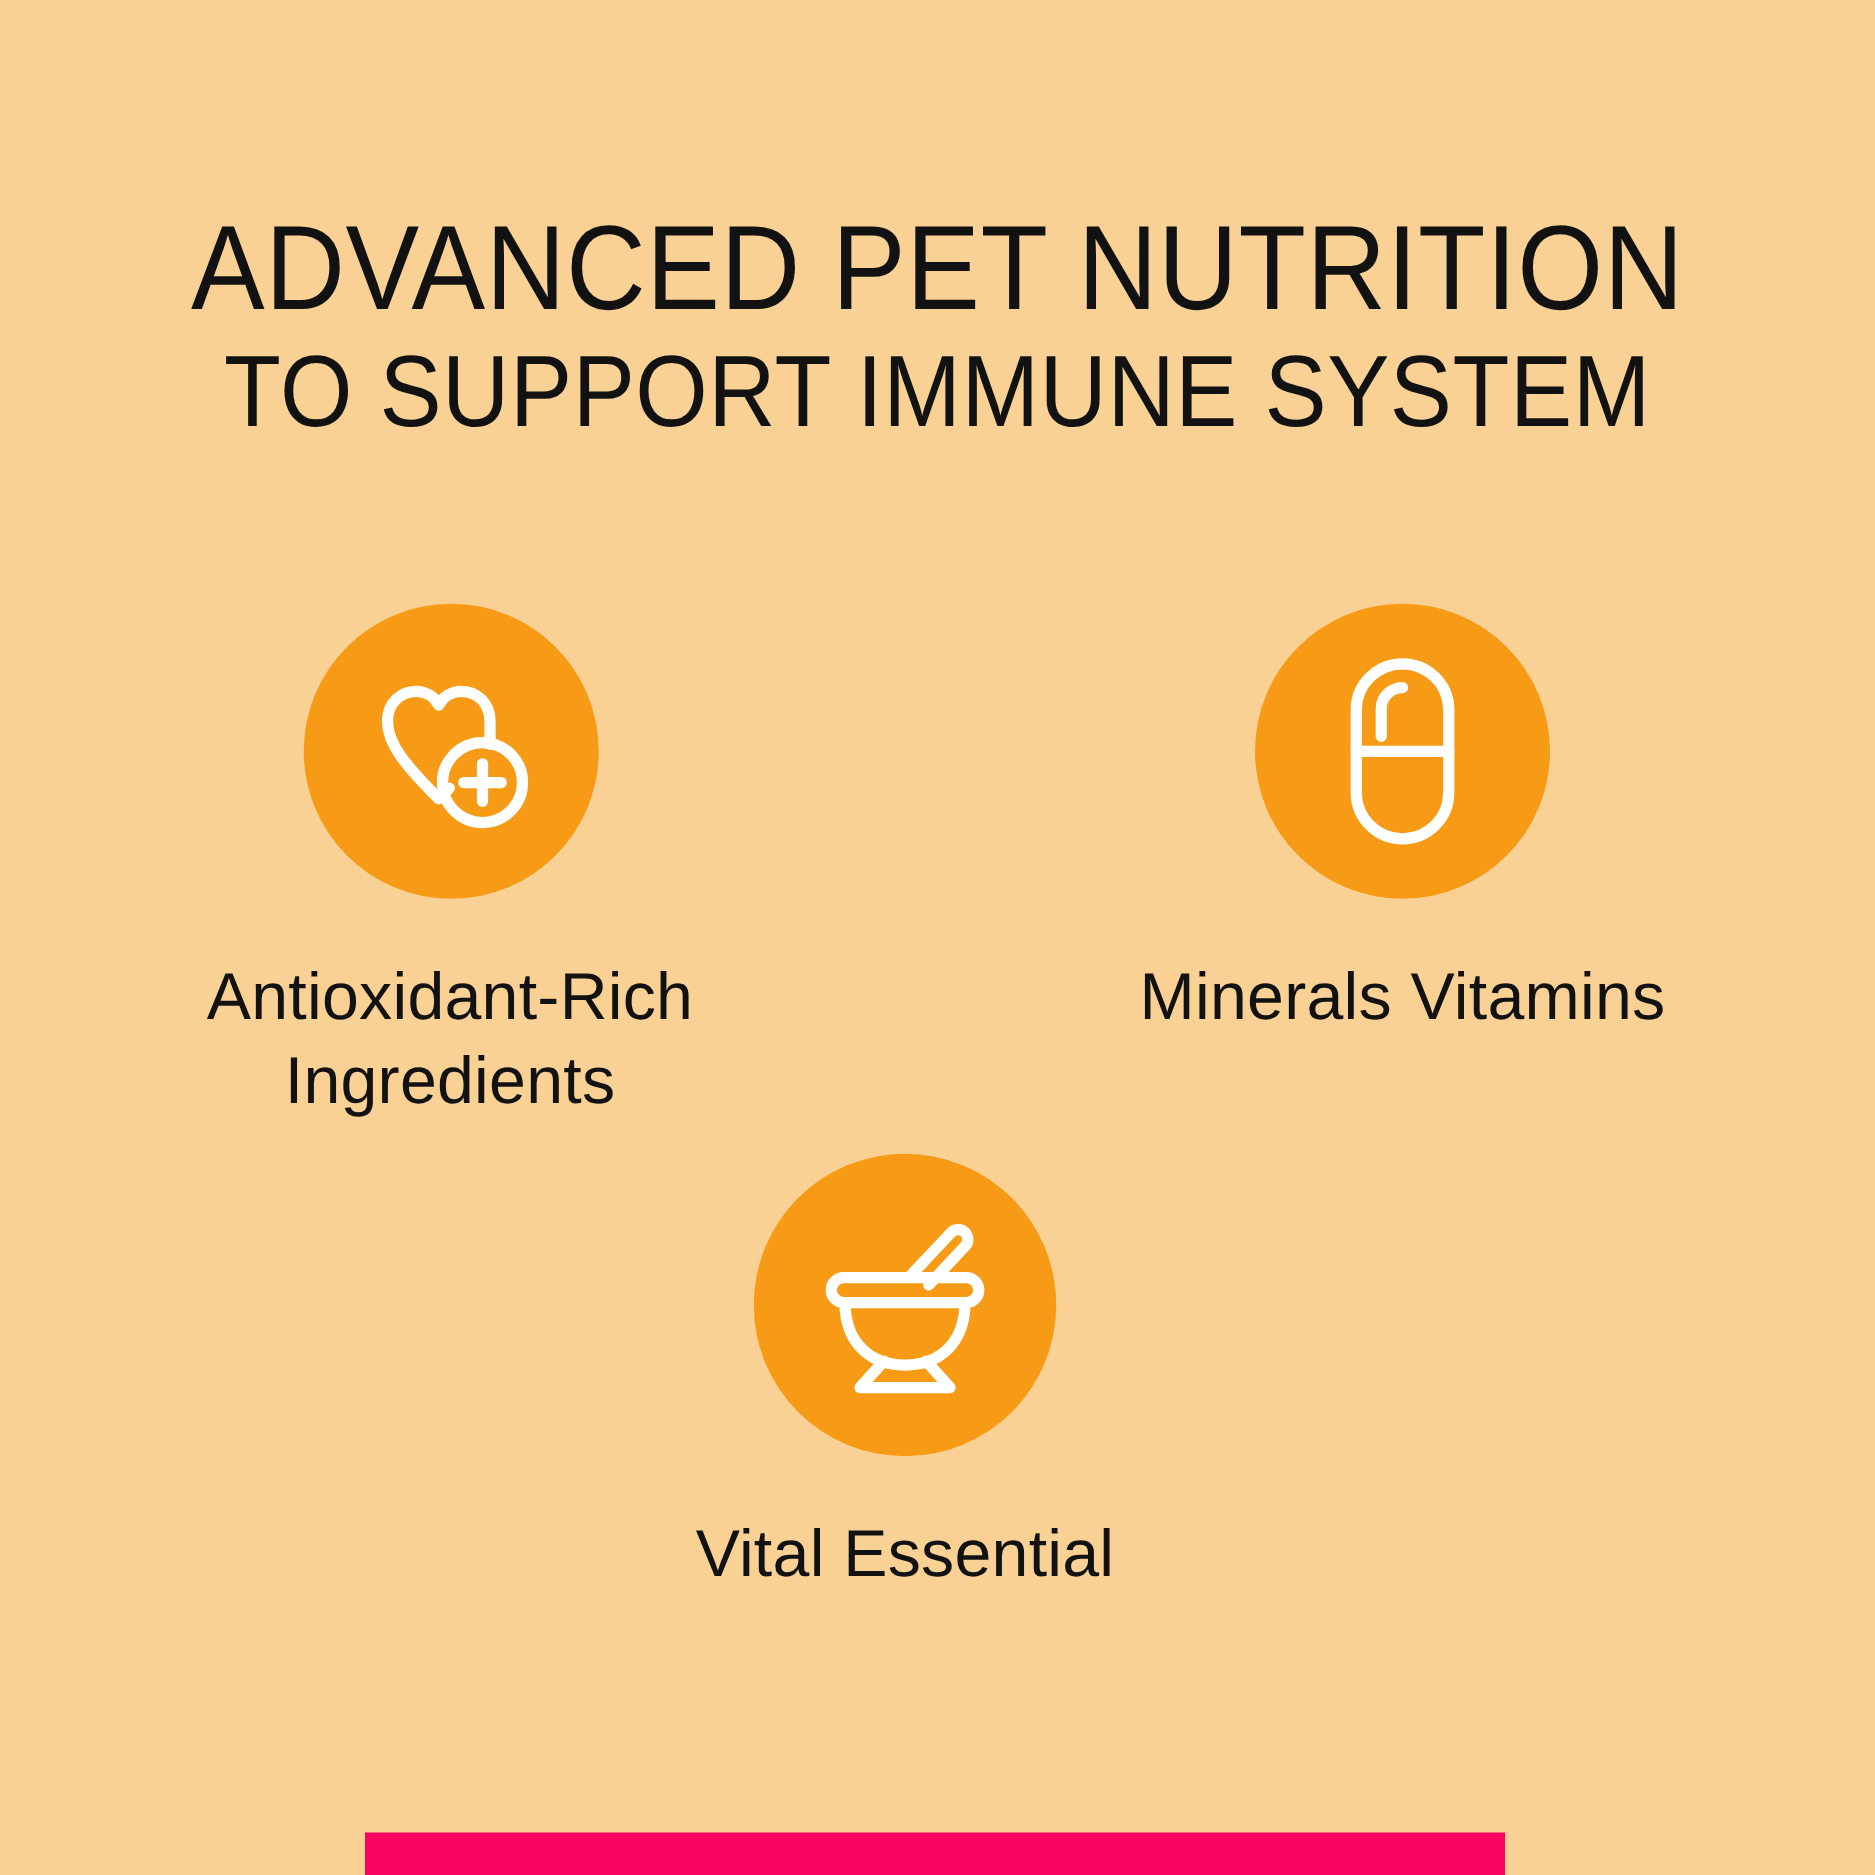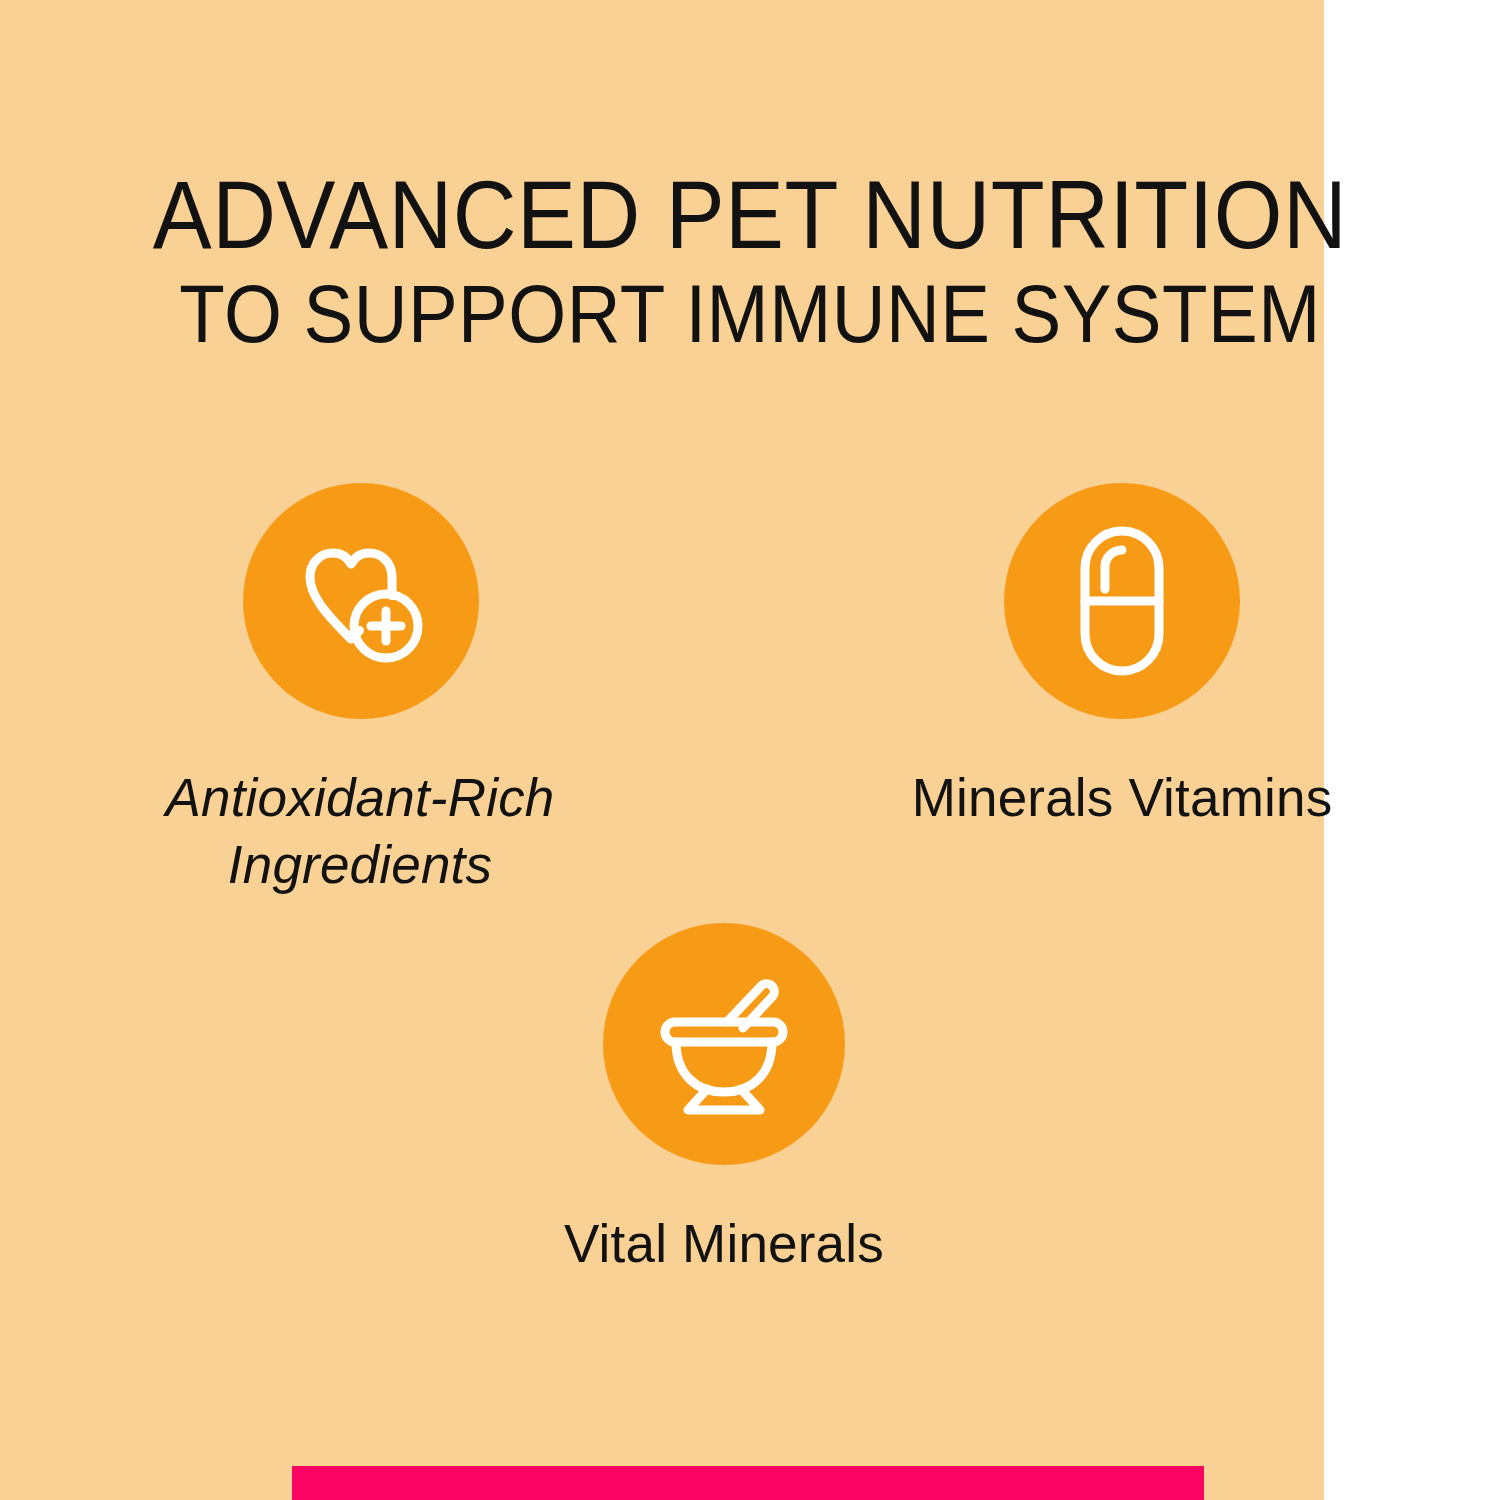--- a/index.html
+++ b/index.html
@@ -9,21 +9,21 @@
   }
   body {
     width: 1500px;
     height: 1500px;
     overflow: hidden;
     font-family: "Liberation Sans", "DejaVu Sans", sans-serif;
   }
 
   #infographic {
     position: relative;
-    width: 1324px;
+    width: 1500px;
     height: 1500px;
     background: #f9d195;
     box-sizing: border-box;
   }
 
   
   .heading-block {
     position: absolute;
     top: 168px;
     left: 0;
@@ -87,21 +87,20 @@
     letter-spacing: 0.2px;
     margin: 0 auto;
     white-space: pre-line;
   }
 
   
   #feature-antioxidant {
     left: 55px;
     top: 483px;
     width: 610px;
-    font-style: italic;
   }
   #feature-antioxidant .icon-badge {
     width: 236px;
     height: 236px;
     margin-left: 188px;
   }
   #feature-antioxidant .feature-label {
     margin-top: 46px;
     width: 610px;
   }
@@ -188,18 +187,18 @@
 
         <path d="M78 52 L112 16 C115 13 120 13 123 16 C126 19 126 24 123 27 L94 58"></path>
 
         <rect x="16" y="52" width="118" height="20" rx="10" ry="10"></rect>
 
         <path d="M27 72 C27 104 47 122 75 122 C103 122 123 104 123 72"></path>
 
         <path d="M58 119 L39 140 L111 140 L92 119"></path>
       </svg>
     </div>
-    <span class="feature-label">Vital Minerals</span>
+    <span class="feature-label">Vital Essential</span>
   </div>
 
   <div id="accent-bar" style="background: rgb(250, 4, 99);"></div>
 
 </div>
 
 </body></html>

